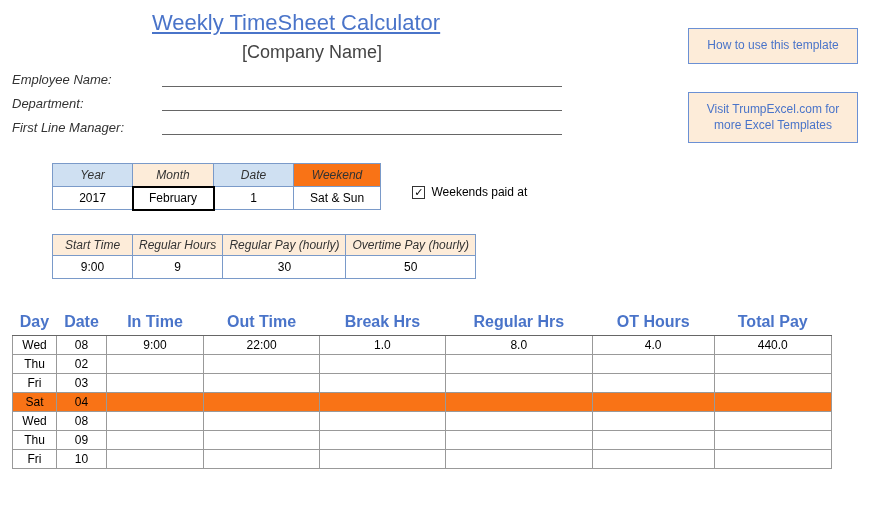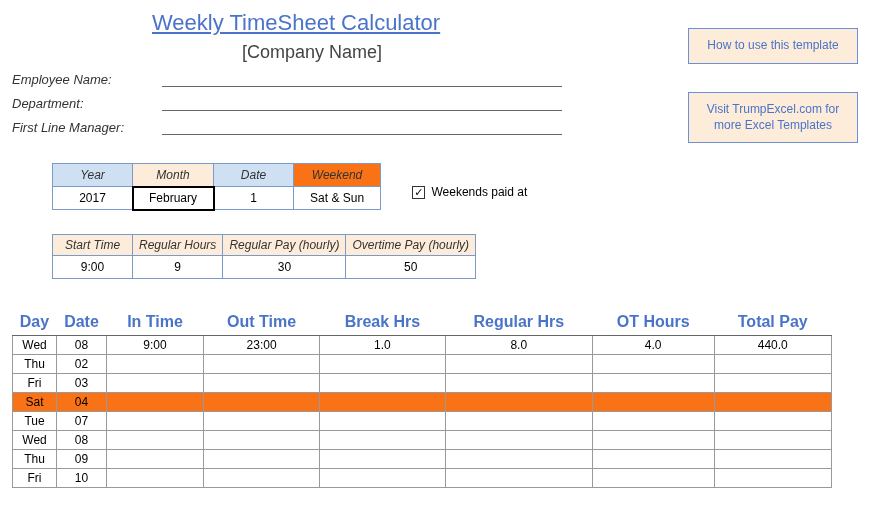--- a/index.html
+++ b/index.html
@@ -218,21 +218,21 @@
       <th>Regular Hrs</th>
       <th>OT Hours</th>
       <th>Total Pay</th>
     </tr>
   </thead>
   <tbody id="sheet-body">
       <tr>
         <td class="day">Wed</td>
         <td class="date">08</td>
         <td class="in">9:00</td>
-        <td class="out">23:00</td>
+        <td class="out">22:00</td>
         <td class="break">1.0</td>
         <td class="reg">8.0</td>
         <td class="ot">4.0</td>
         <td class="total">440.0</td>
       </tr>
       <tr>
         <td class="day">Thu</td>
         <td class="date">02</td>
         <td class="in"></td>
         <td class="out"></td>
@@ -255,30 +255,20 @@
         <td class="day">Sat</td>
         <td class="date">04</td>
         <td class="in"></td>
         <td class="out"></td>
         <td class="break"></td>
         <td class="reg"></td>
         <td class="ot"></td>
         <td class="total"></td>
       </tr>
       <tr>
-        <td class="day">Tue</td>
-        <td class="date">07</td>
-        <td class="in"></td>
-        <td class="out"></td>
-        <td class="break"></td>
-        <td class="reg"></td>
-        <td class="ot"></td>
-        <td class="total"></td>
-      </tr>
-      <tr>
         <td class="day">Wed</td>
         <td class="date">08</td>
         <td class="in"></td>
         <td class="out"></td>
         <td class="break"></td>
         <td class="reg"></td>
         <td class="ot"></td>
         <td class="total"></td>
       </tr>
       <tr>

